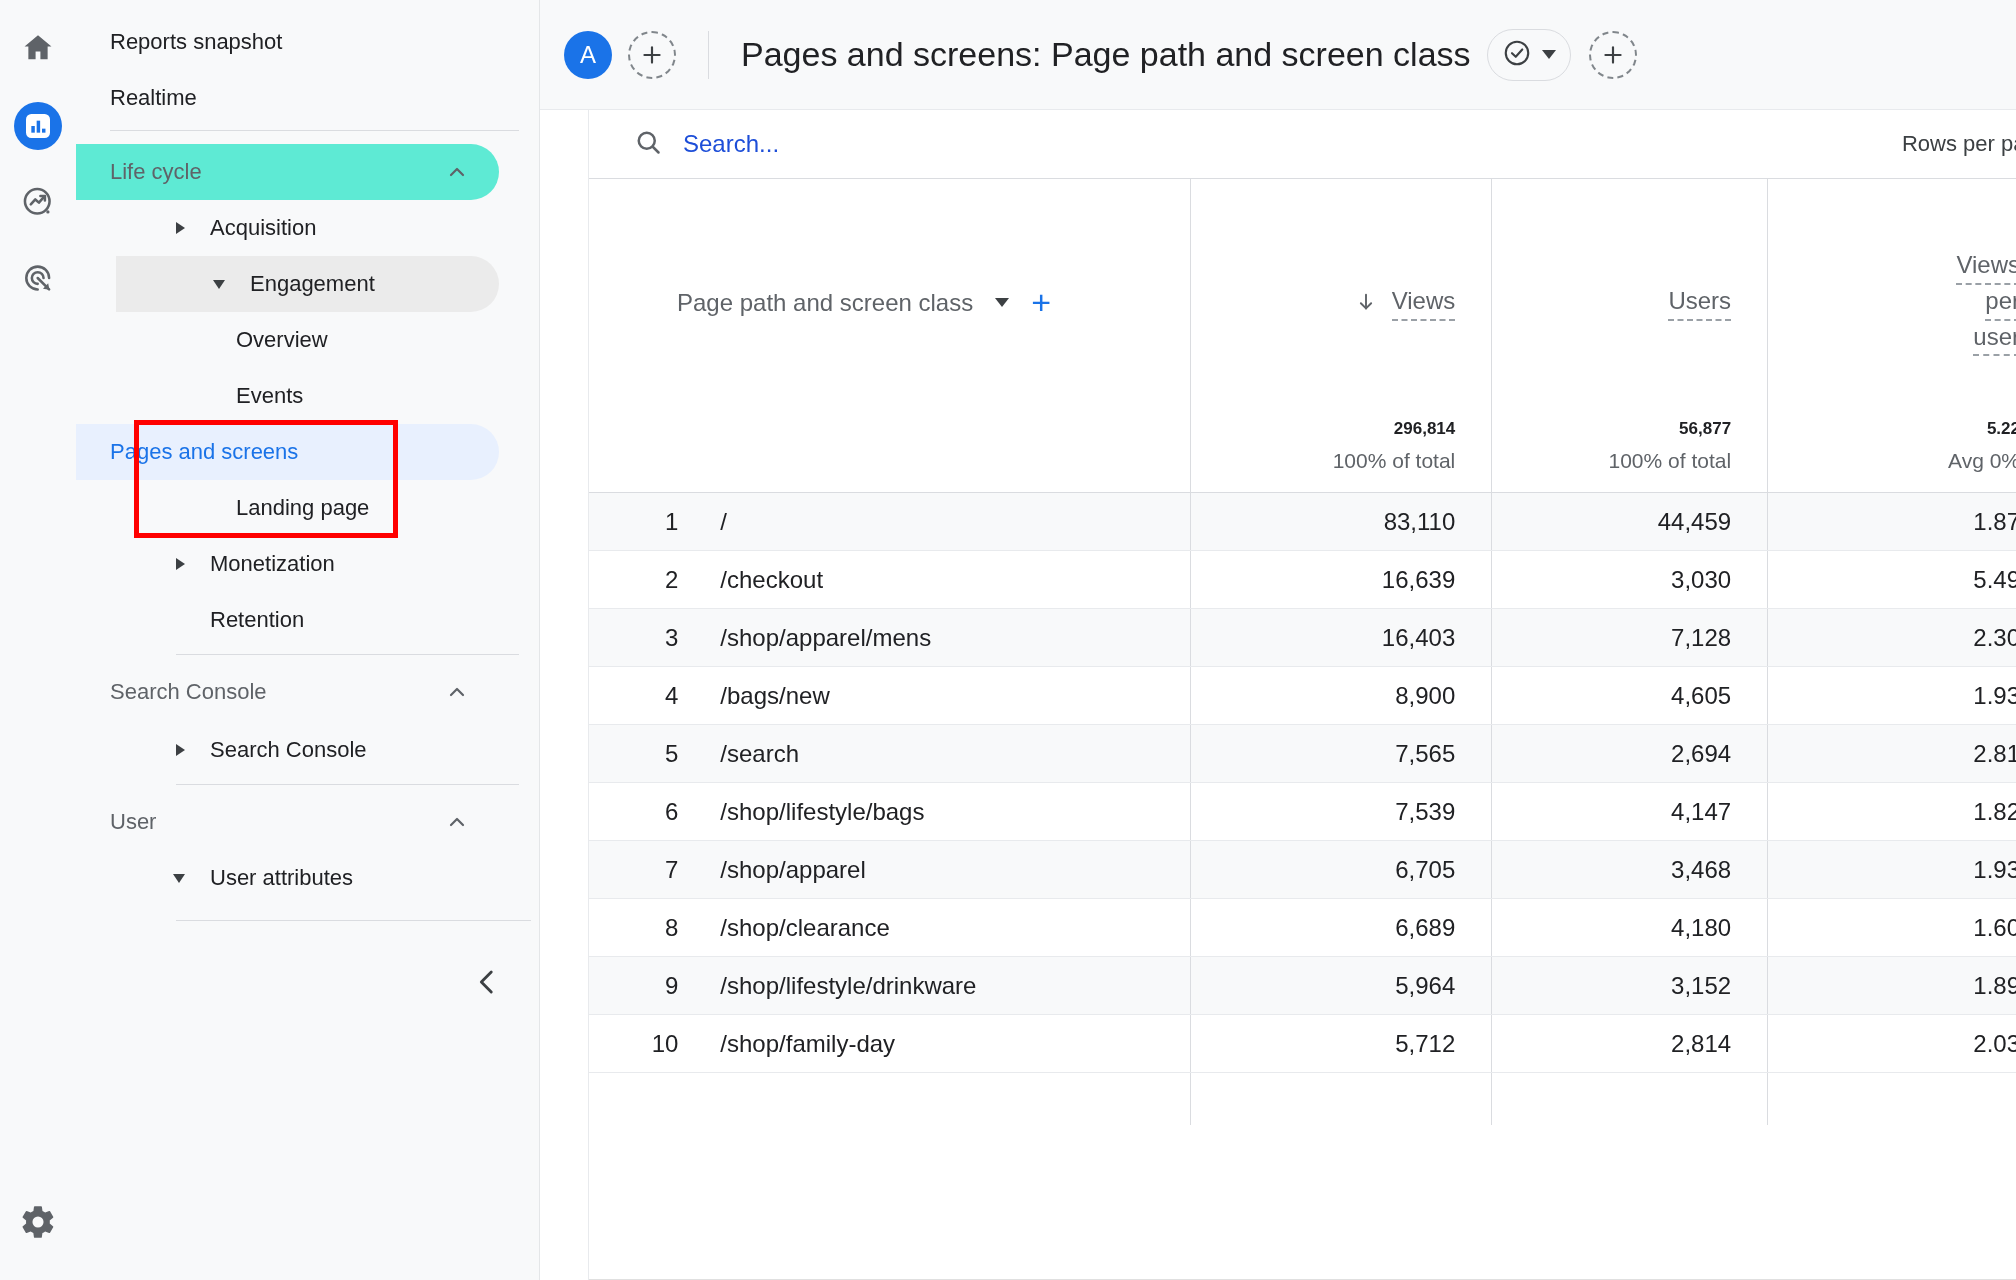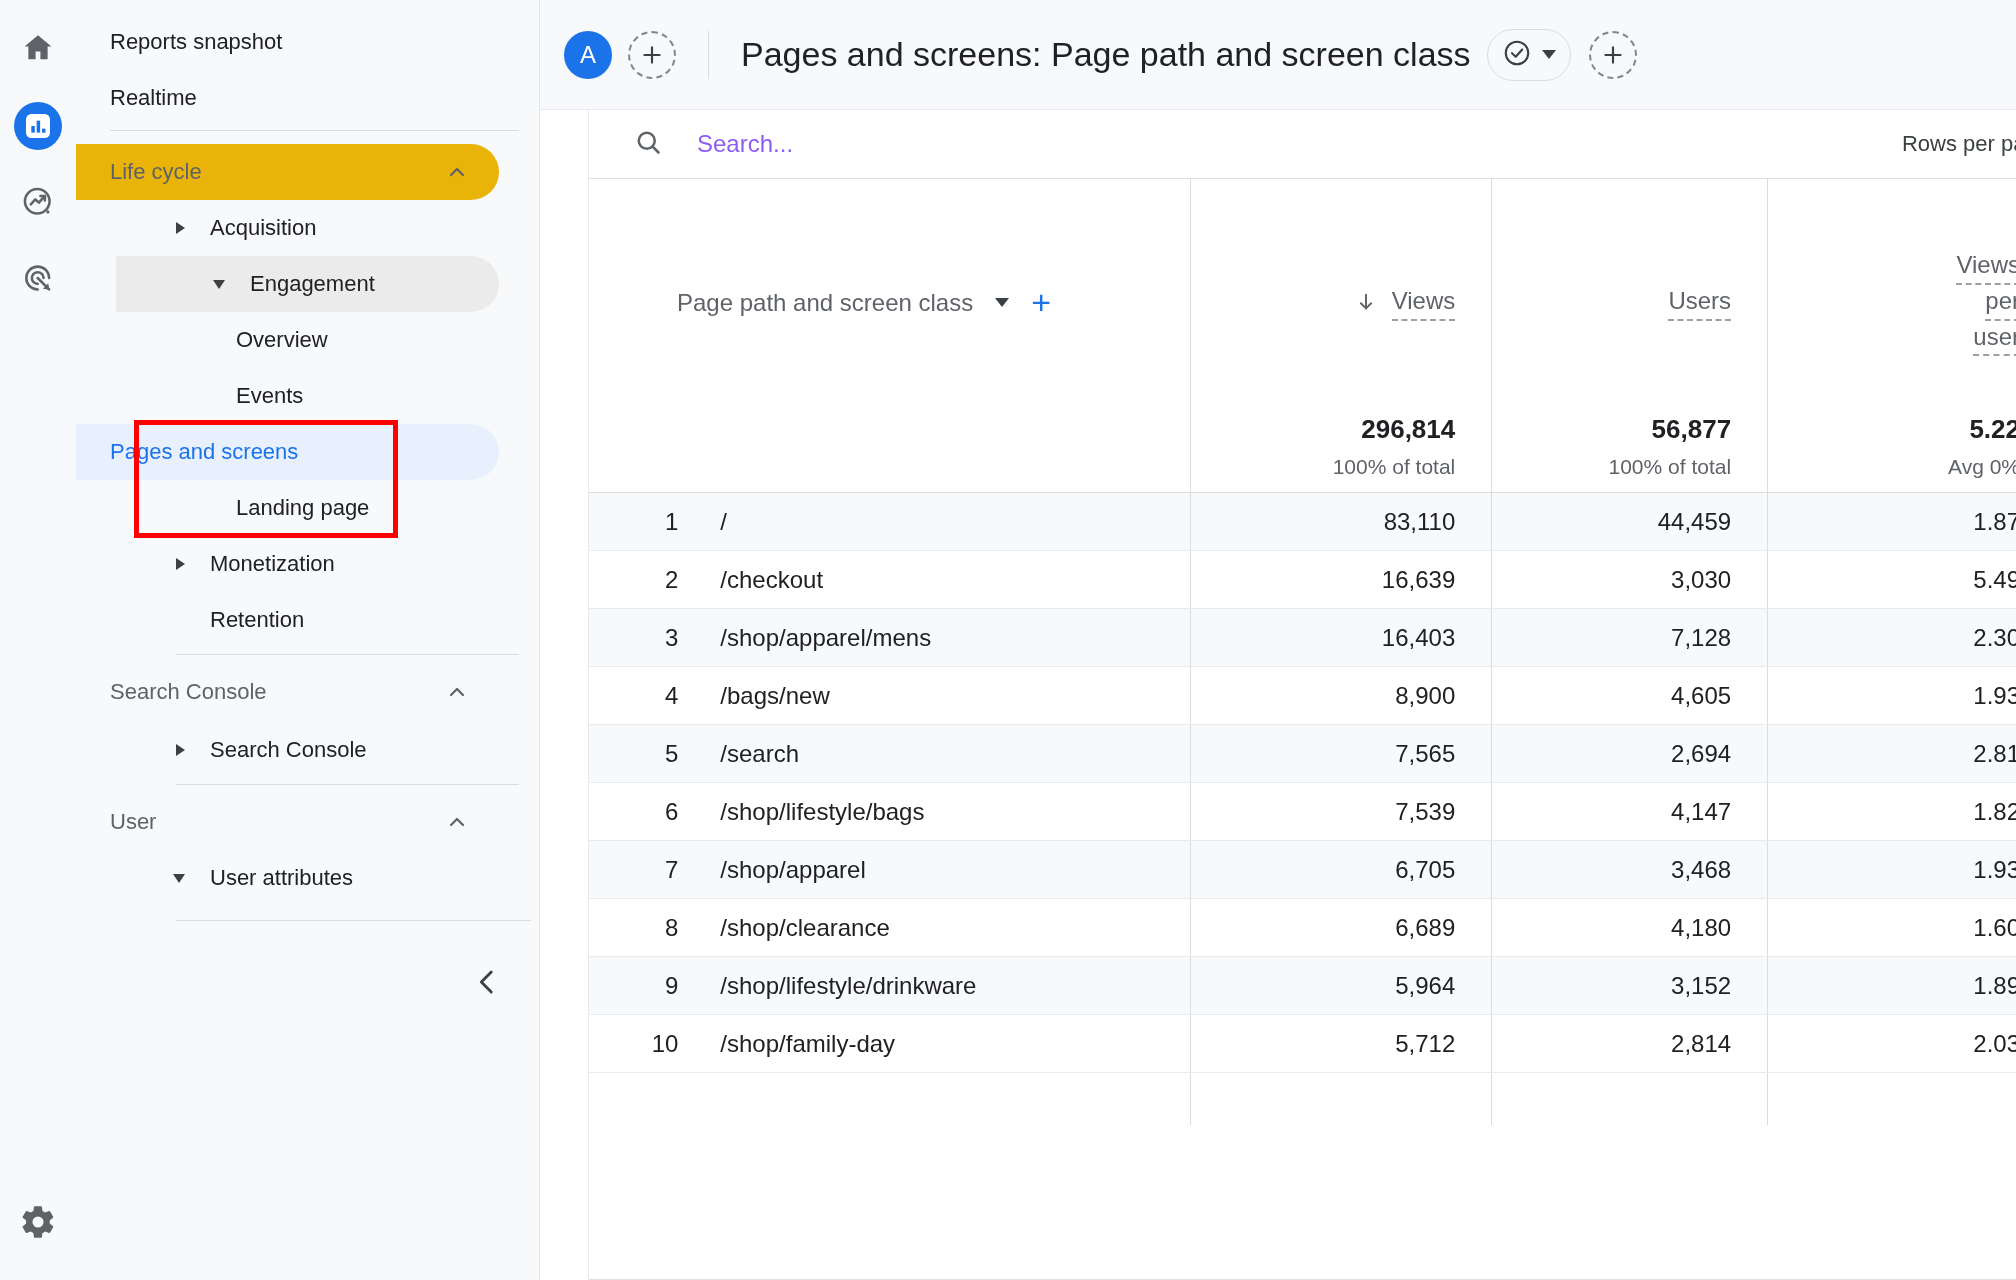--- a/index.html
+++ b/index.html
@@ -64,21 +64,21 @@
     padding-left: 34px;
     font-size: 22px;
     color: #202124;
     white-space: nowrap;
     cursor: pointer;
   }
   .nav-item .label { line-height: 1; }
   .nav-item.sub { padding-left: 84px; }
   .nav-item.group {
     color: #5f6368;
-    background: #eab308;
+    background: #5eead4;
     padding-left: 34px;
     justify-content: space-between;
     padding-right: 30px;
   }
   .nav-item.group.plain { background: transparent; }
   .nav-item.expanded-parent { background: #ebebeb; margin-left: 40px; }
   .nav-item.selected {
     background: #e8f0fe;
     color: #1a73e8;
   }
@@ -220,22 +220,21 @@
     padding: 0 0 0 44px;
     position: relative;
   }
   .search-wrap {
     display: flex; align-items: center;
     gap: 20px;
     color: #5f6368;
   }
   .search-placeholder {
     font-size: 24px;
-    color: #8b5cf6;
-    margin-left: 14px;
+    color: #1d4ed8;
   }
   .rows-per-page {
     position: absolute;
     right: 0px;
     font-size: 22px;
     color: #3c4043;
     white-space: nowrap;
   }
 
   table.rep {
@@ -288,21 +287,21 @@
     padding-bottom: 2px;
   }
   .sortarrow { margin-right: 8px; }
 
   .summary-cell {
     text-align: right;
     padding: 0 36px 0 0 !important;
     border-left: 1px solid #dadce0;
     height: 0;
   }
-  .summary-val { font-size: 26px; color: #202124; font-weight: bold; }
+  .summary-val { font-size: 17px; color: #202124; font-weight: bold; }
   .summary-sub { font-size: 21px; color: #5f6368; margin-top: 10px; }
 
   .sum-row td { height: 92px; vertical-align: top; border-bottom: 1px solid #dadce0; }
   .sum-row td.first { border-left: none; }
 
   tbody tr.data td {
     height: 58px;
     border-bottom: 1px solid #e8eaed;
     font-size: 24px;
     color: #202124;

